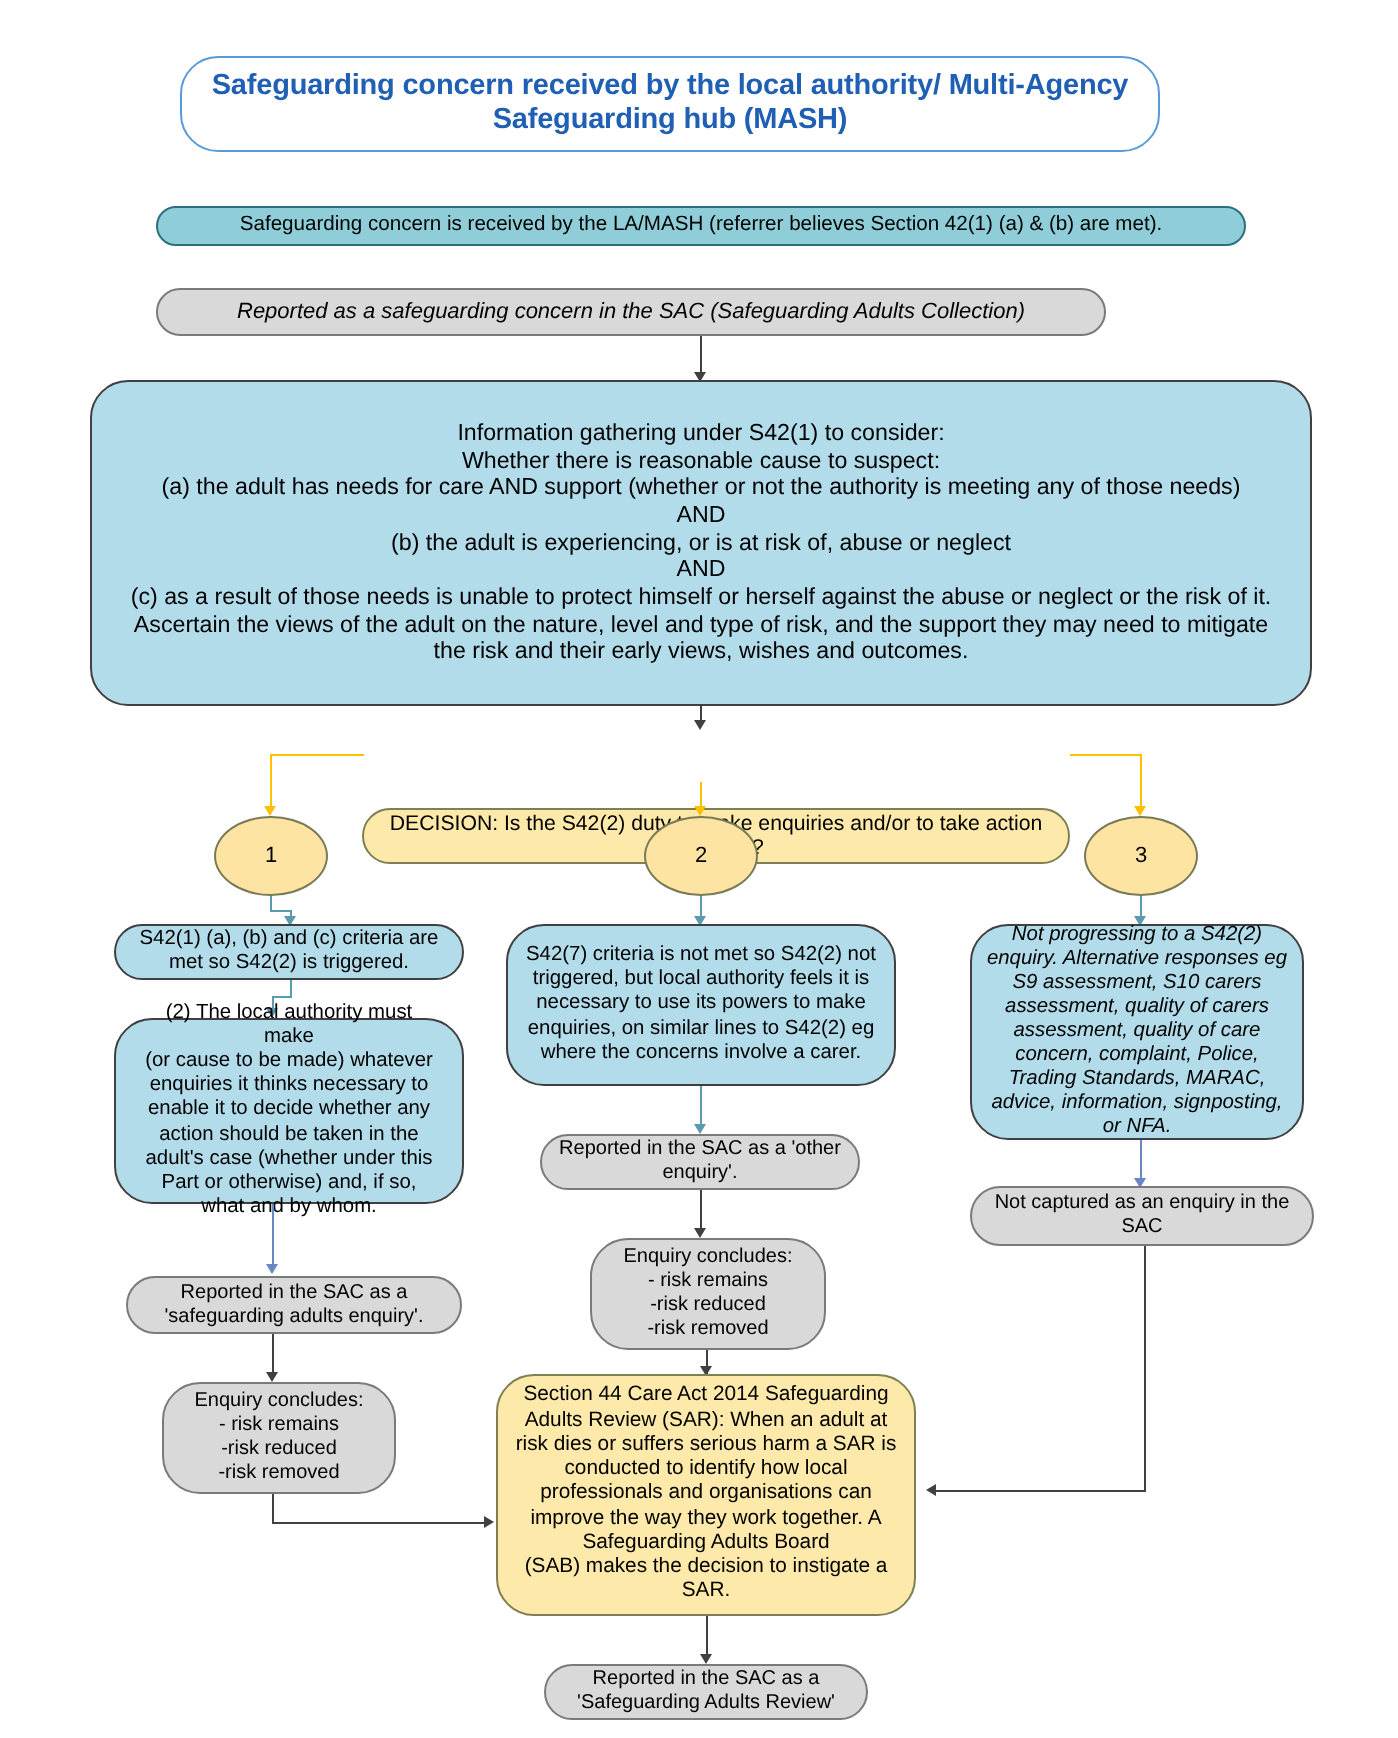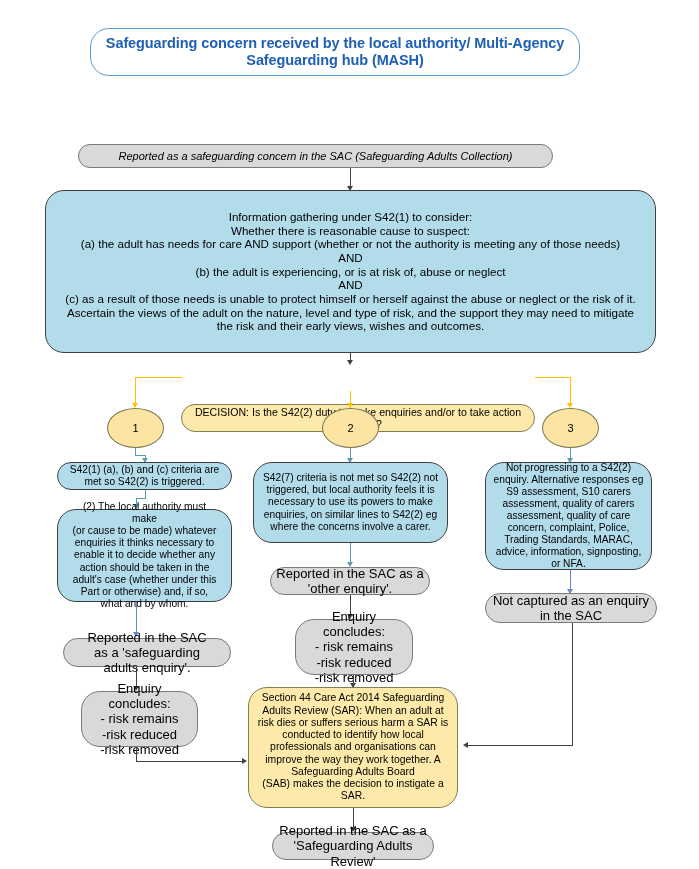--- a/index.html
+++ b/index.html
@@ -45,21 +45,21 @@
     font-size: 10.3px;
   }
   .grey-box {
     border: 1px solid #7a7a7a;
     background: #d9d9d9;
     font-size: 11px;
   }
   .grey-box-sm {
     border: 1px solid #7a7a7a;
     background: #d9d9d9;
-    font-size: 13px;
+    font-size: 10px;
   }
   .blue-box {
     border: 1px solid #404040;
     background: #b3dceb;
     font-size: 10.2px;
   }
   .lightblue-wide {
     border: 1px solid #404040;
     background: #b3dceb;
     font-size: 11.6px;
@@ -114,20 +114,21 @@
     border-right: 5px solid #404040;
   }
 </style>
 </head>
 <body>
 
 <div id="canvas">
 
   <div class="node title-box" style="left:90px; top:28px; width:490px; height:48px; padding:2px 10px;">Safeguarding concern received by the local authority/ Multi-Agency Safeguarding hub (MASH)</div>
 
+  <div class="node teal-box" style="left:78px; top:103px; width:545px; height:20px; padding:0 4px;">Safeguarding concern is received by the LA/MASH (referrer believes Section 42(1) (a) &amp; (b) are met).</div>
 
   <div class="node grey-box" style="left:78px; top:144px; width:475px; height:24px;font-style:italic;">Reported as a safeguarding concern in the SAC (Safeguarding Adults Collection)</div>
 
   <div class="conn v" style="left:350px; top:168px; height:20px;"></div>
   <div class="arrow down" style="left:346.5px; top:186px;"></div>
 
   <div class="node lightblue-wide" style="left:45px; top:190px; width:611px; height:163px; padding:8px 8px;">Information gathering under S42(1) to consider:
 Whether there is reasonable cause to suspect:
 (a) the adult has needs for care AND support (whether or not the authority is meeting any of those needs)
 AND
@@ -205,21 +206,21 @@
 - risk remains
 -risk reduced
 -risk removed</div>
 
   <div class="conn v" style="left:353px; top:675px; height:12px;"></div>
   <div class="arrow down" style="left:349.5px; top:683px;"></div>
 
   <div class="conn v teal" style="left:570px; top:448px; height:13px;"></div>
   <div class="arrow down teal" style="left:566.5px; top:458px;"></div>
 
-  <div class="node blue-box" style="left:485px; top:462px; width:167px; height:108px; padding:0 4px;">Not progressing to a S42(2) enquiry. Alternative responses eg S9 assessment, S10 carers assessment, quality of carers assessment, quality of care concern, complaint, Police, Trading Standards, MARAC, advice, information, signposting, or NFA.</div>
+  <div class="node blue-box" style="left:485px; top:462px; width:167px; height:108px; padding:0 4px;font-style:italic;">Not progressing to a S42(2) enquiry. Alternative responses eg S9 assessment, S10 carers assessment, quality of carers assessment, quality of care concern, complaint, Police, Trading Standards, MARAC, advice, information, signposting, or NFA.</div>
 
   <div class="conn v blue" style="left:570px; top:570px; height:22px;"></div>
   <div class="arrow down blue" style="left:566.5px; top:589px;"></div>
 
   <div class="node grey-box-sm" style="left:485px; top:593px; width:172px; height:30px; padding:0 4px;">Not captured as an enquiry in the SAC</div>
 
   <div class="conn v" style="left:572px; top:623px; height:122px;"></div>
   <div class="conn h" style="left:468px; top:745px; width:105px;"></div>
   <div class="arrow left" style="left:463px; top:741.5px;"></div>
 

